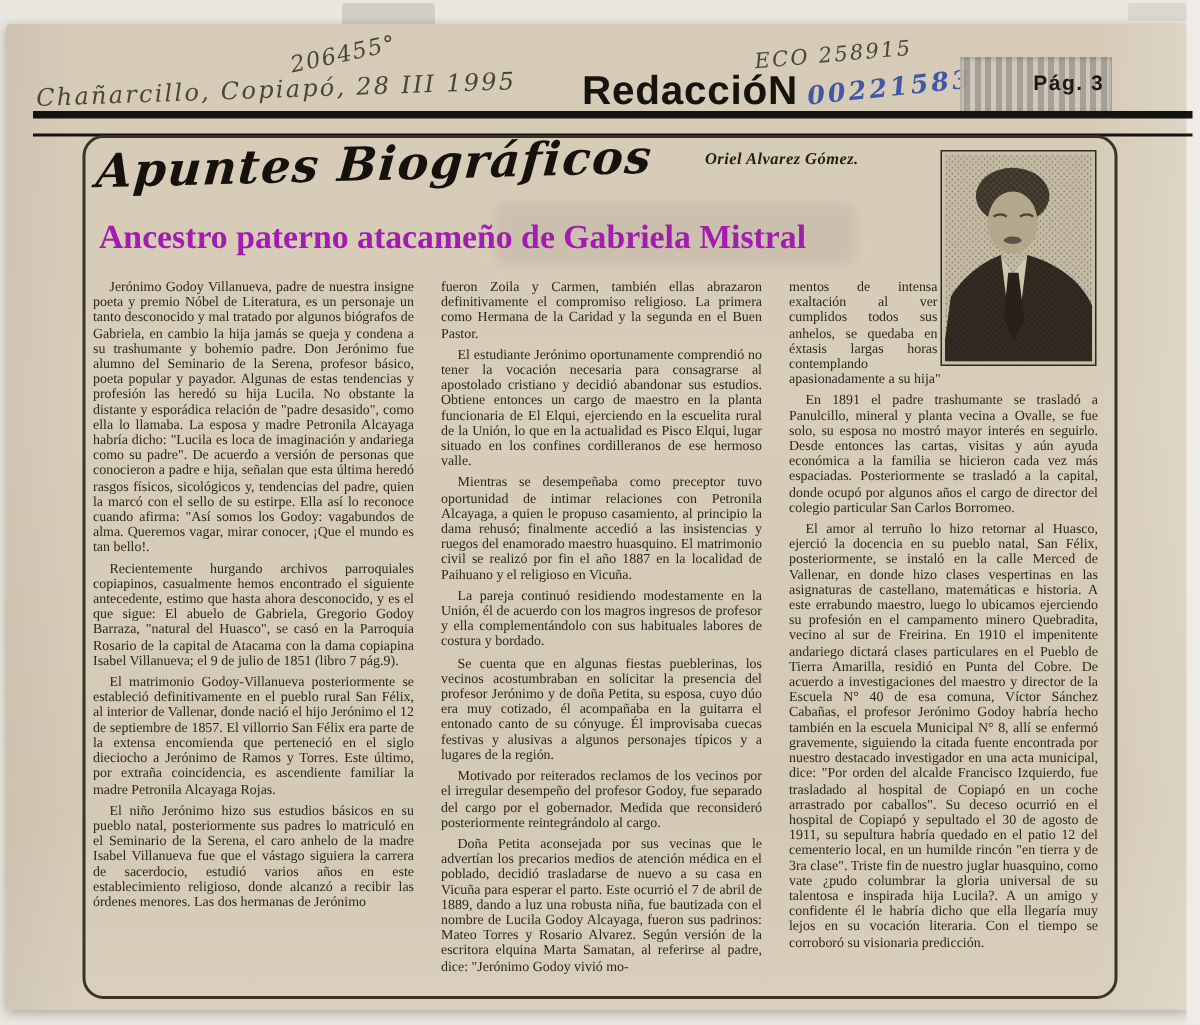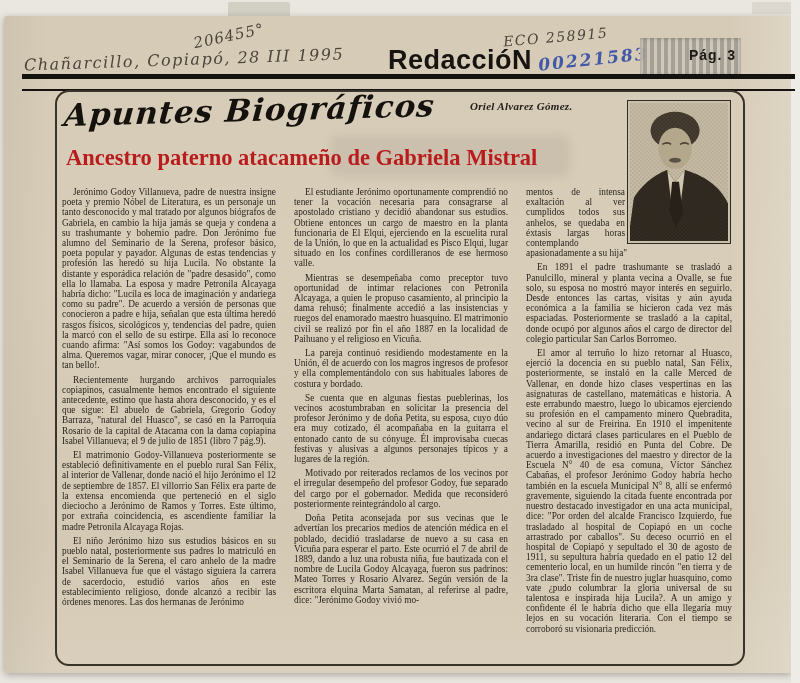--- a/index.html
+++ b/index.html
@@ -66,21 +66,21 @@
     font-family:"DejaVu Serif", serif;font-style:italic;font-weight:bold;
     font-size:31px;color:#15120d;transform:rotate(-1.5deg) skewX(-6deg);
     letter-spacing:1px;
   }
   .author{
     position:absolute;left:470px;top:100px;
     font-style:italic;font-weight:bold;font-size:11px;color:#23201a;letter-spacing:.3px;text-align:right;
   }
   .headline{
     position:absolute;left:66px;top:146px;width:472px;
-    font-weight:bold;font-size:22.5px;line-height:1.1;color:#b91c1c;
+    font-weight:bold;font-size:22.5px;line-height:1.1;color:#a21caf;
     font-family:"Liberation Serif", serif;
   }
   
   .photo-frame{
     position:absolute;left:627px;top:100px;width:104px;height:144px;
     border:1px solid #2f2b24;background:#c9c0aa;box-sizing:border-box;padding:2px;
   }
   .photo-frame svg{display:block;width:100%;height:100%;}
   
   .col{
@@ -150,20 +150,21 @@
 </div>
 
 <div class="col col-1">
   <p>Jerónimo Godoy Villanueva, padre de nuestra insigne poeta y premio Nóbel de Literatura, es un personaje un tanto desconocido y mal tratado por algunos biógrafos de Gabriela, en cambio la hija jamás se queja y condena a su trashumante y bohemio padre. Don Jerónimo fue alumno del Seminario de la Serena, profesor básico, poeta popular y payador. Algunas de estas tendencias y profesión las heredó su hija Lucila. No obstante la distante y esporádica relación de "padre desasido", como ella lo llamaba. La esposa y madre Petronila Alcayaga habría dicho: "Lucila es loca de imaginación y andariega como su padre". De acuerdo a versión de personas que conocieron a padre e hija, señalan que esta última heredó rasgos físicos, sicológicos y, tendencias del padre, quien la marcó con el sello de su estirpe. Ella así lo reconoce cuando afirma: "Así somos los Godoy: vagabundos de alma. Queremos vagar, mirar conocer, ¡Que el mundo es tan bello!.</p>
   <p>Recientemente hurgando archivos parroquiales copiapinos, casualmente hemos encontrado el siguiente antecedente, estimo que hasta ahora desconocido, y es el que sigue: El abuelo de Gabriela, Gregorio Godoy Barraza, "natural del Huasco", se casó en la Parroquia Rosario de la capital de Atacama con la dama copiapina Isabel Villanueva; el 9 de julio de 1851 (libro 7 pág.9).</p>
   <p>El matrimonio Godoy-Villanueva posteriormente se estableció definitivamente en el pueblo rural San Félix, al interior de Vallenar, donde nació el hijo Jerónimo el 12 de septiembre de 1857. El villorrio San Félix era parte de la extensa encomienda que perteneció en el siglo dieciocho a Jerónimo de Ramos y Torres. Este último, por extraña coincidencia, es ascendiente familiar la madre Petronila Alcayaga Rojas.</p>
   <p>El niño Jerónimo hizo sus estudios básicos en su pueblo natal, posteriormente sus padres lo matriculó en el Seminario de la Serena, el caro anhelo de la madre Isabel Villanueva fue que el vástago siguiera la carrera de sacerdocio, estudió varios años en este establecimiento religioso, donde alcanzó a recibir las órdenes menores. Las dos hermanas de Jerónimo</p>
 </div>
 
 <div class="col col-2">
+  <p class="cont">fueron Zoila y Carmen, también ellas abrazaron definitivamente el compromiso religioso. La primera como Hermana de la Caridad y la segunda en el Buen Pastor.</p>
   <p>El estudiante Jerónimo oportunamente comprendió no tener la vocación necesaria para consagrarse al apostolado cristiano y decidió abandonar sus estudios. Obtiene entonces un cargo de maestro en la planta funcionaria de El Elqui, ejerciendo en la escuelita rural de la Unión, lo que en la actualidad es Pisco Elqui, lugar situado en los confines cordilleranos de ese hermoso valle.</p>
   <p>Mientras se desempeñaba como preceptor tuvo oportunidad de intimar relaciones con Petronila Alcayaga, a quien le propuso casamiento, al principio la dama rehusó; finalmente accedió a las insistencias y ruegos del enamorado maestro huasquino. El matrimonio civil se realizó por fin el año 1887 en la localidad de Paihuano y el religioso en Vicuña.</p>
   <p>La pareja continuó residiendo modestamente en la Unión, él de acuerdo con los magros ingresos de profesor y ella complementándolo con sus habituales labores de costura y bordado.</p>
   <p>Se cuenta que en algunas fiestas pueblerinas, los vecinos acostumbraban en solicitar la presencia del profesor Jerónimo y de doña Petita, su esposa, cuyo dúo era muy cotizado, él acompañaba en la guitarra el entonado canto de su cónyuge. Él improvisaba cuecas festivas y alusivas a algunos personajes típicos y a lugares de la región.</p>
   <p>Motivado por reiterados reclamos de los vecinos por el irregular desempeño del profesor Godoy, fue separado del cargo por el gobernador. Medida que reconsideró posteriormente reintegrándolo al cargo.</p>
   <p>Doña Petita aconsejada por sus vecinas que le advertían los precarios medios de atención médica en el poblado, decidió trasladarse de nuevo a su casa en Vicuña para esperar el parto. Este ocurrió el 7 de abril de 1889, dando a luz una robusta niña, fue bautizada con el nombre de Lucila Godoy Alcayaga, fueron sus padrinos: Mateo Torres y Rosario Alvarez. Según versión de la escritora elquina Marta Samatan, al referirse al padre, dice: "Jerónimo Godoy vivió mo-</p>
 </div>
 
 <div class="col col-3">
   <div class="photo-spacer"></div>

